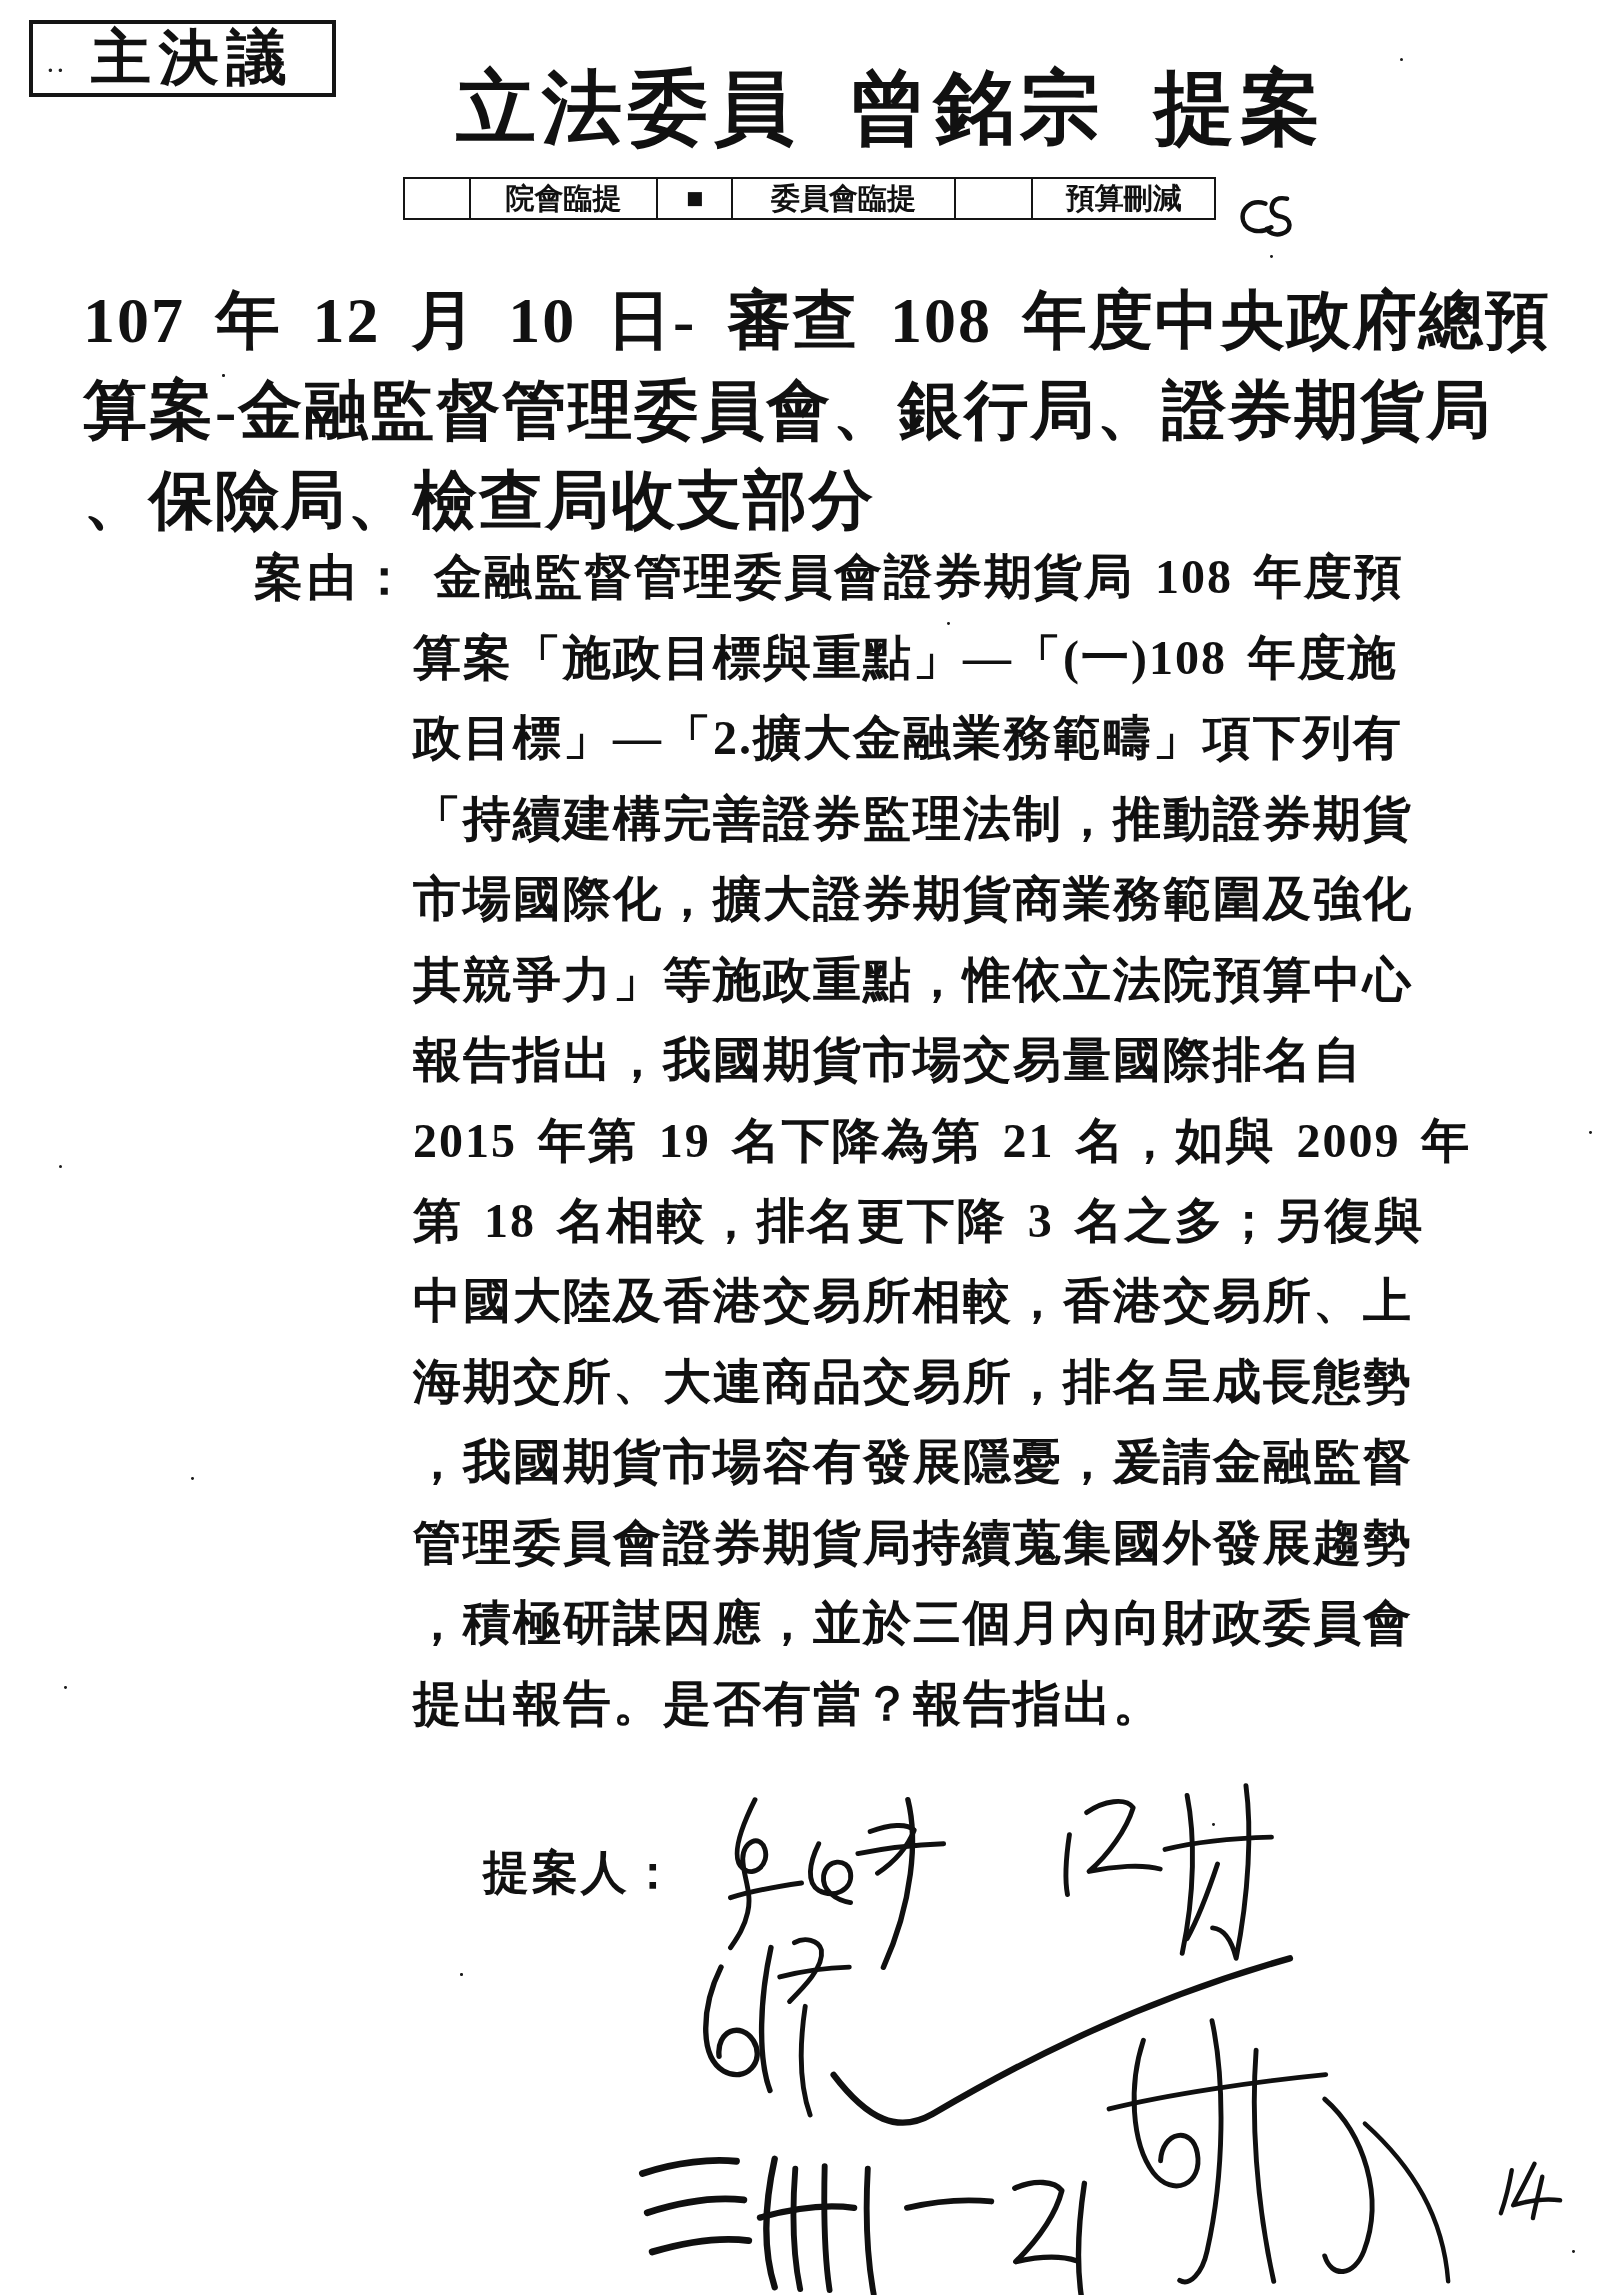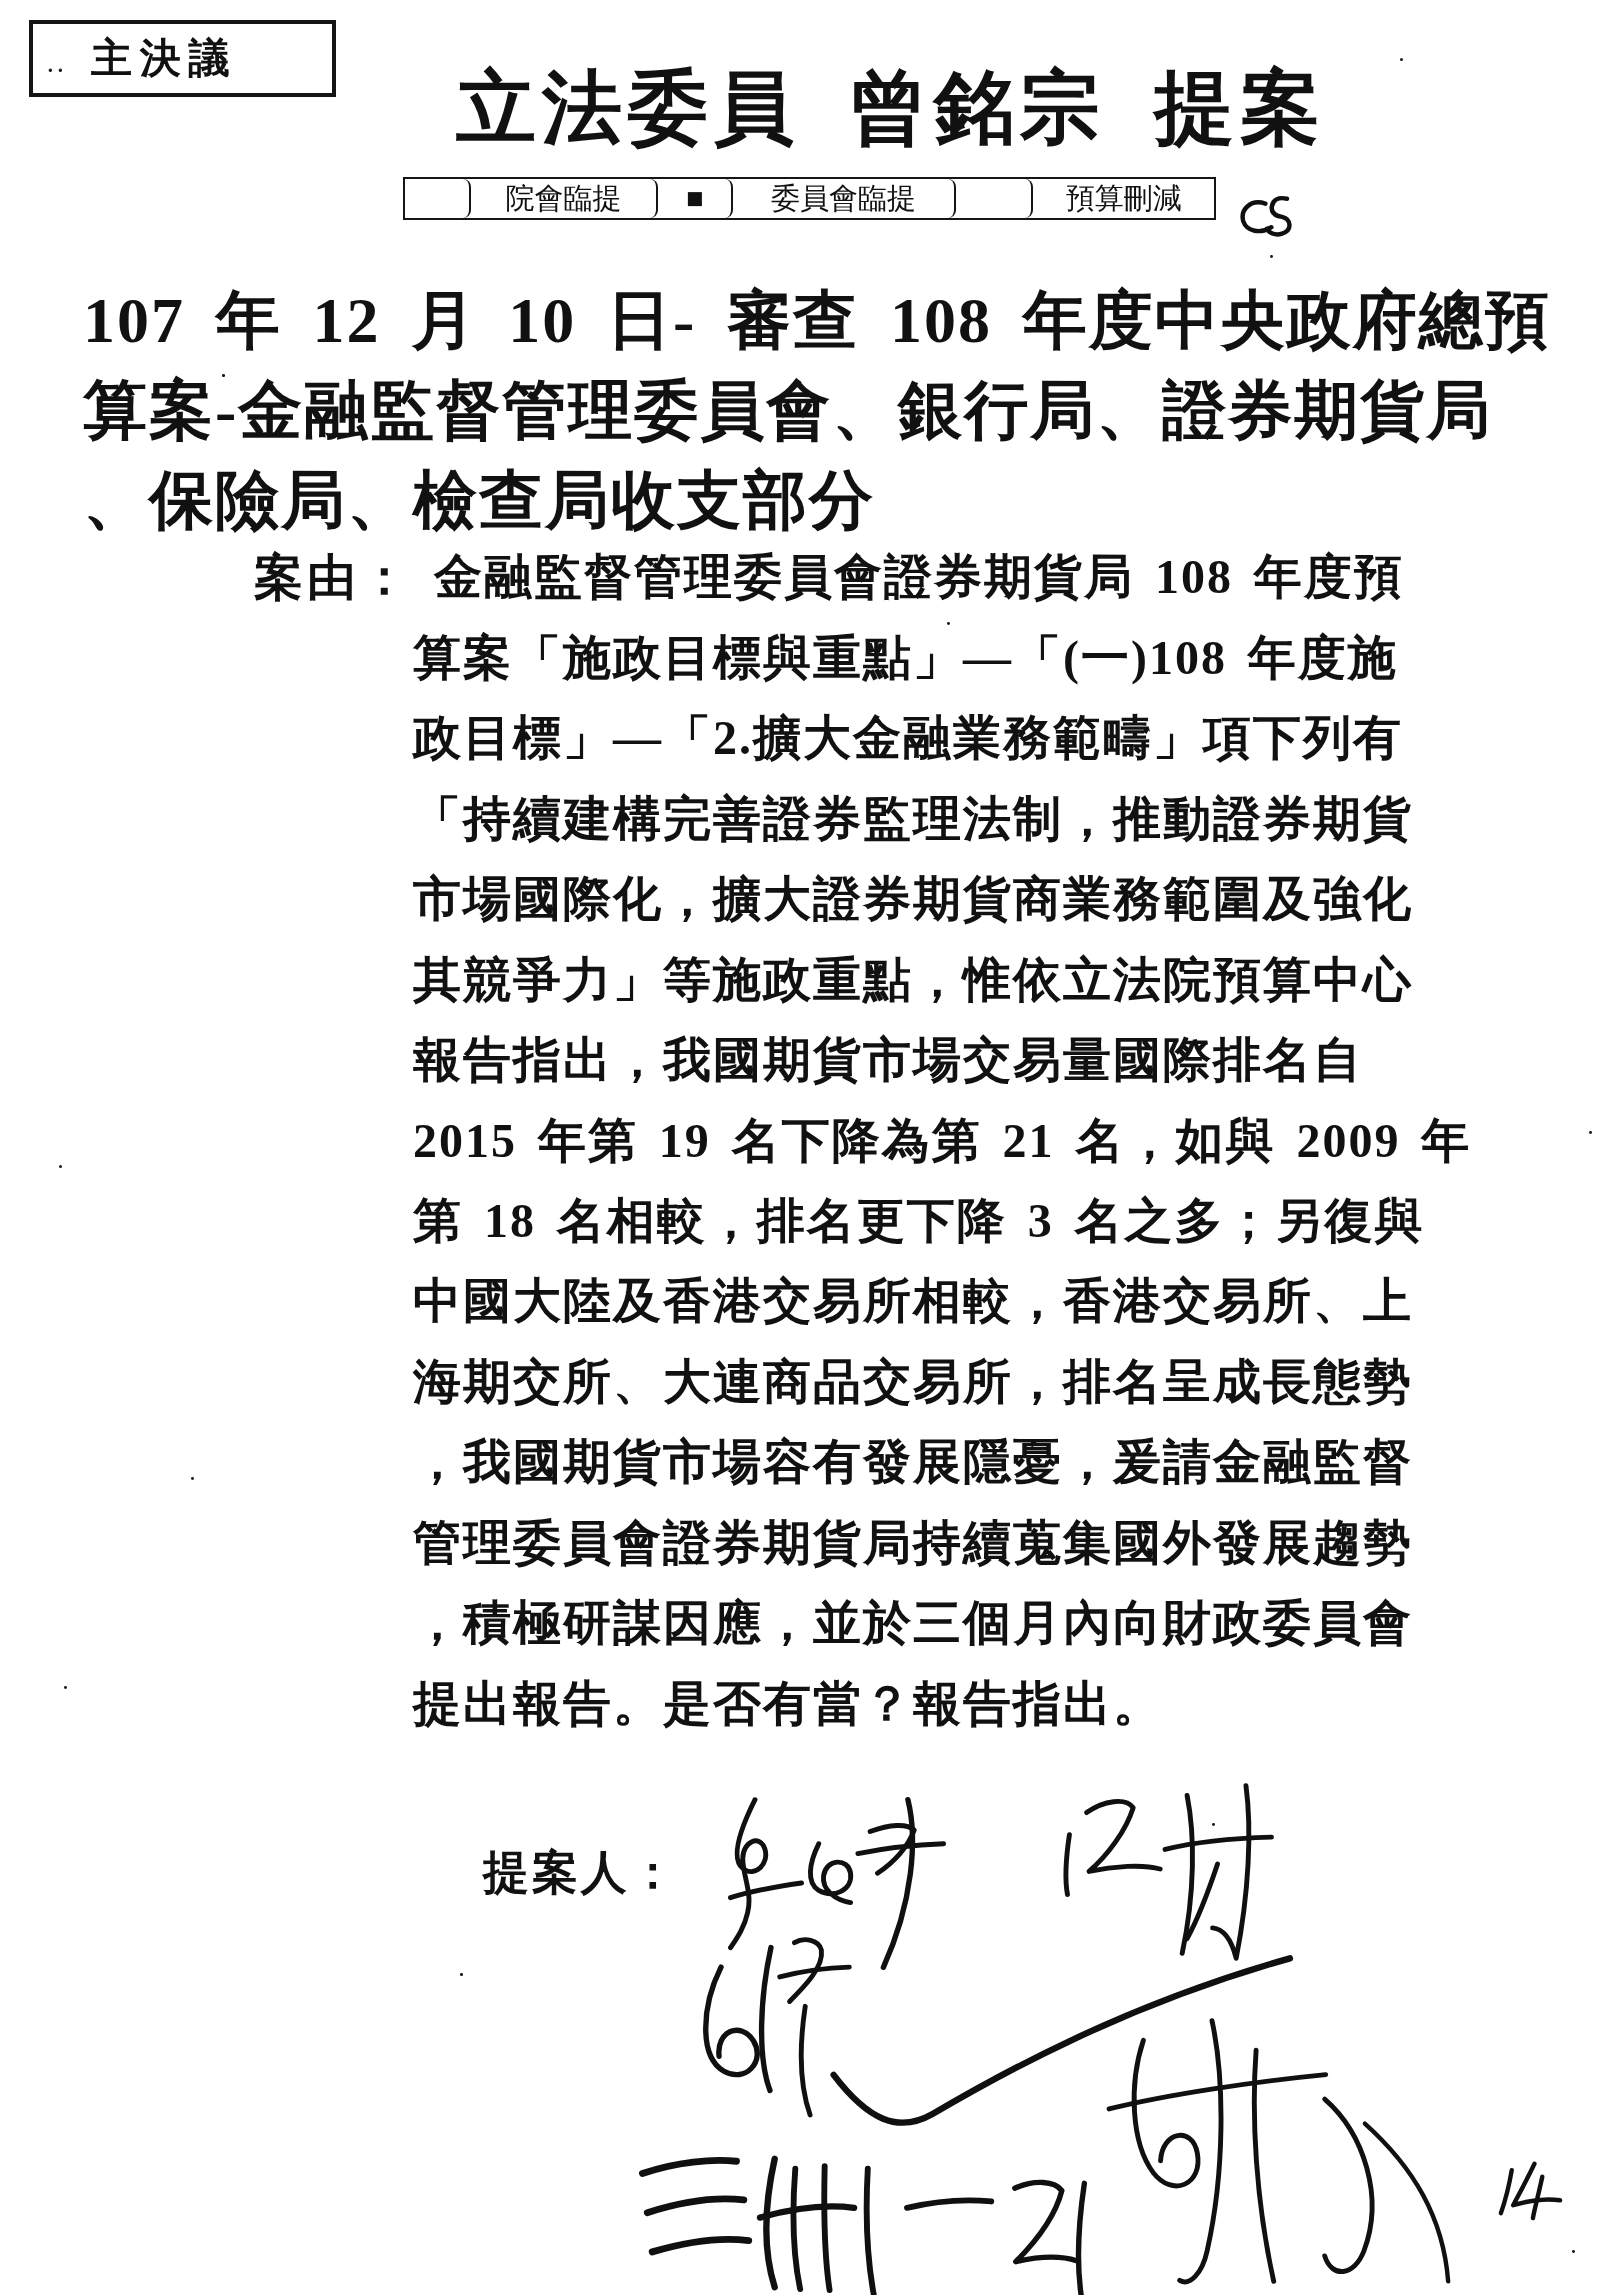--- a/index.html
+++ b/index.html
@@ -3,29 +3,29 @@
 <meta charset="utf-8">
 <style>
   html,body{margin:0;padding:0;background:#ffffff;}
   body{width:1624px;height:2295px;position:relative;overflow:hidden;
        font-family:"Liberation Serif","DejaVu Serif",serif;color:#111;}
   .page{position:absolute;inset:0;background:#fff;}
   .abs{position:absolute;}
   
   .stamp-box{border:4.4px solid #151515;box-sizing:border-box;
              display:flex;align-items:center;}
-  .stamp-label{font-size:41px;font-weight:bold;letter-spacing:7.8px;
+  .stamp-label{font-size:60px;font-weight:bold;letter-spacing:7.8px;
                padding-left:58px;white-space:nowrap;}
   .stamp-dots{position:absolute;left:13.7px;bottom:13.7px;font-size:29px;letter-spacing:2.9px;color:#222;}
   
   .doc-title{font-size:80px;font-weight:bold;letter-spacing:5.9px;word-spacing:22.6px;white-space:nowrap;}
   
   .cls-table{display:flex;border:2.9px solid #151515;box-sizing:border-box;background:#fff;}
   .cls-cell{border-right:2.5px solid #151515;display:flex;align-items:center;justify-content:center;
-            font-size:29px;font-weight:normal;white-space:nowrap;box-sizing:border-box;border-radius:8px;}
+            font-size:29px;font-weight:bold;white-space:nowrap;box-sizing:border-box;}
   .cls-cell:last-child{border-right:none;}
   
   .heading-line{font-size:64px;font-weight:bold;letter-spacing:2px;word-spacing:12.8px;white-space:nowrap;}
   
   .case-label{font-size:49px;font-weight:bold;letter-spacing:3.9px;white-space:nowrap;}
   .body-line{font-size:48px;font-weight:bold;letter-spacing:2px;word-spacing:6.9px;white-space:nowrap;}
   .proposer-label{font-size:46px;font-weight:bold;letter-spacing:2.9px;white-space:nowrap;}
   
   svg.ink path{fill:none;stroke:#101010;stroke-linecap:round;stroke-linejoin:round;}
   .speck{position:absolute;background:#1a1a1a;border-radius:50%;}

